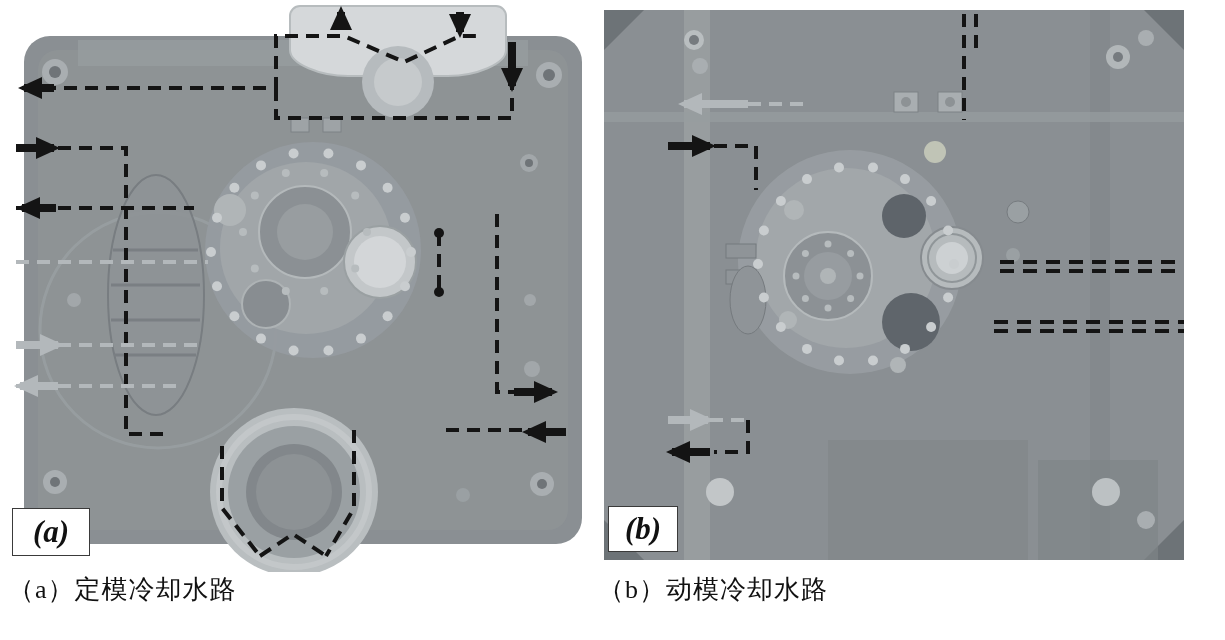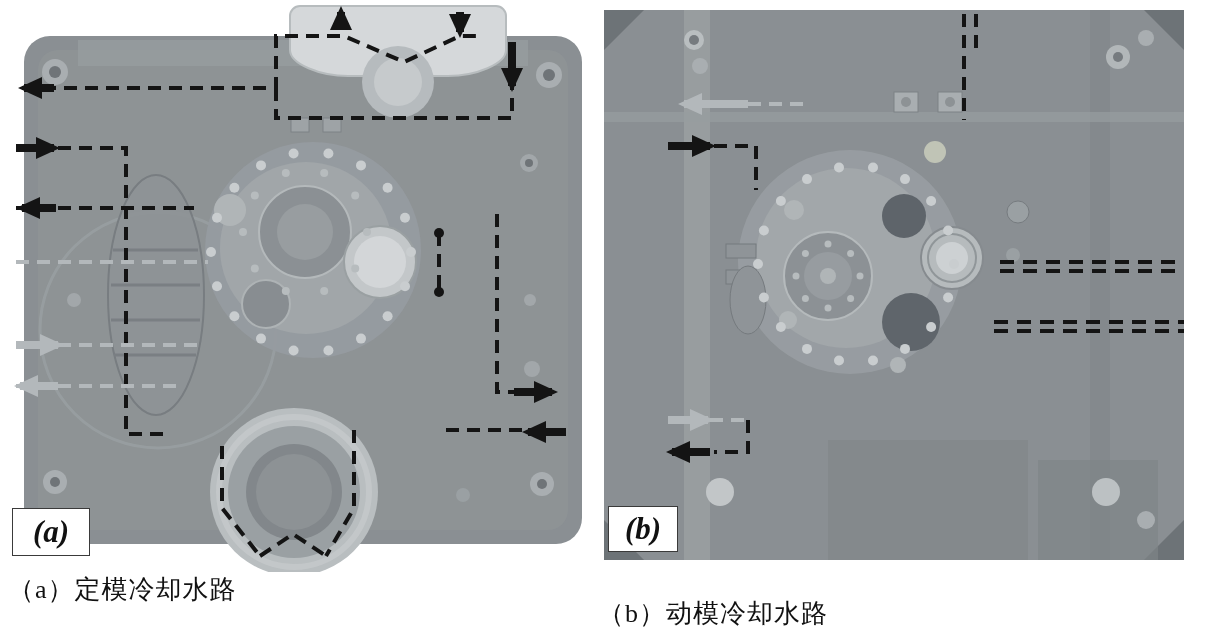--- a/index.html
+++ b/index.html
@@ -23,21 +23,21 @@
     font-style:italic;font-weight:bold;font-size:31px;color:#111;
     font-family:"Liberation Serif","DejaVu Serif",serif;
   }
   #labelA{left:4px;bottom:16px;width:76px;height:46px;}
   #labelB{left:10px;bottom:20px;width:68px;height:44px;}
   .caption{
     position:absolute;top:572px;font-size:26px;color:#111;
     letter-spacing:1px;
   }
   #captionA{left:8px;width:588px;}
-  #captionB{left:598px;width:592px;margin-top:24px;}
+  #captionB{left:598px;width:592px;}
   
   .dash{stroke:var(--line_black);stroke-width:4;fill:none;stroke-dasharray:13 8;}
   .dashThin{stroke:var(--line_black);stroke-width:4;fill:none;stroke-dasharray:14 9;}
   .dashG{stroke:var(--arrow_gray);stroke-width:4;fill:none;stroke-dasharray:13 8;}
   .arrow{stroke:var(--line_black);stroke-width:8;fill:none;}
   .arrowG{stroke:var(--arrow_gray);stroke-width:8;fill:none;}
   .plateFill{fill:var(--plate_gray);}
 </style>
 </head>
 <body>

